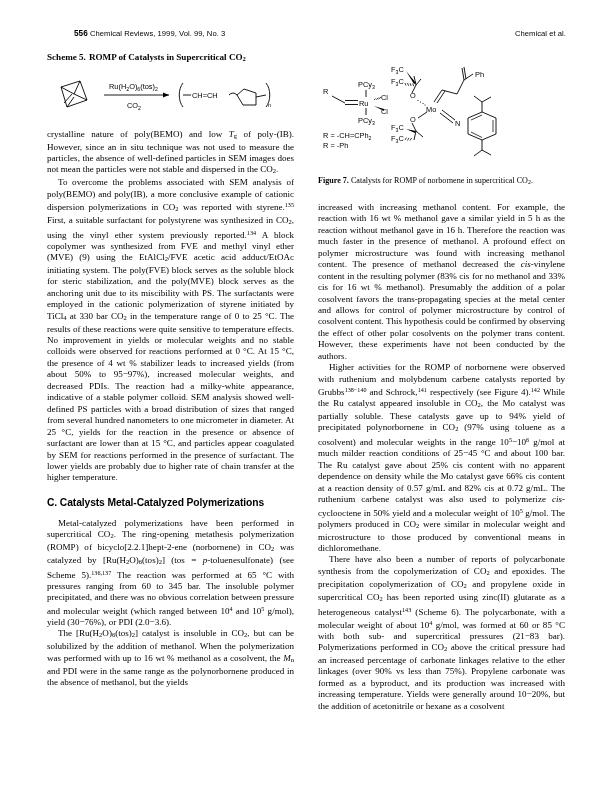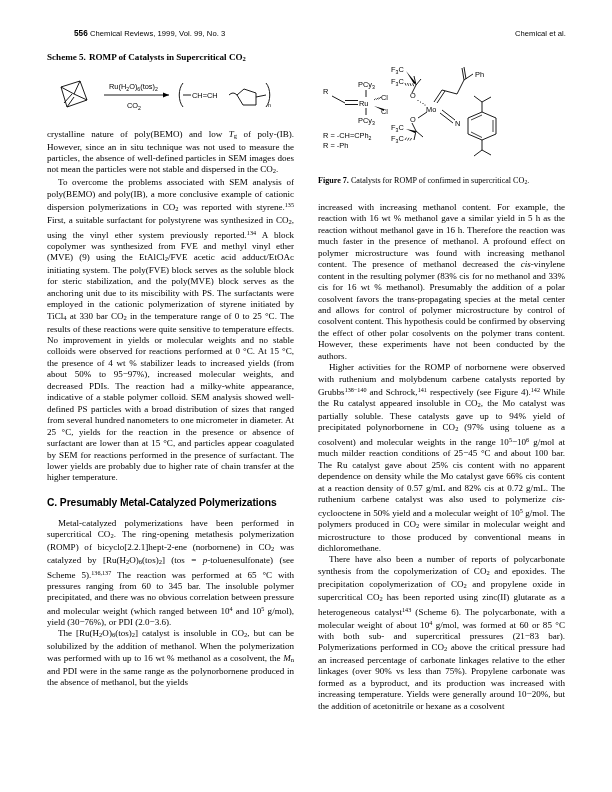--- a/index.html
+++ b/index.html
@@ -182,21 +182,21 @@
           <line class="cs-ln" x1="209" y1="30" x2="219" y2="28"></line>
           <text class="cs-txt-sm" x="221" y="40">n</text>
         </g>
       </svg>
     </div>
 
     <p class="body">crystalline nature of poly(BEMO) and low <span class="ital">T</span><sub>g</sub> of poly-(IB). However, since an in situ technique was not used to measure the particles, the absence of well-defined particles in SEM images does not mean the particles were not stable and dispersed in the CO<sub>2</sub>.</p>
 
     <p class="body indent">To overcome the problems associated with SEM analysis of poly(BEMO) and poly(IB), a more conclusive example of cationic dispersion polymerizations in CO<sub>2</sub> was reported with styrene.<sup>135</sup> First, a suitable surfactant for polystyrene was synthesized in CO<sub>2</sub>, using the vinyl ether system previously reported.<sup>134</sup> A block copolymer was synthesized from FVE and methyl vinyl ether (MVE) (9) using the EtAlCl<sub>2</sub>/FVE acetic acid adduct/EtOAc initiating system. The poly(FVE) block serves as the soluble block for steric stabilization, and the poly(MVE) block serves as the anchoring unit due to its miscibility with PS. The surfactants were employed in the cationic polymerization of styrene initiated by TiCl<sub>4</sub> at 330 bar CO<sub>2</sub> in the temperature range of 0 to 25 °C. The results of these reactions were quite sensitive to temperature effects. No improvement in yields or molecular weights and no stable colloids were observed for reactions performed at 0 °C. At 15 °C, the presence of 4 wt % stabilizer leads to increased yields (from about 50% to 95−97%), increased molecular weights, and decreased PDIs. The reaction had a milky-white appearance, indicative of a stable polymer colloid. SEM analysis showed well-defined PS particles with a broad distribution of sizes that ranged from several hundred nanometers to one micrometer in diameter. At 25 °C, yields for the reaction in the presence or absence of surfactant are lower than at 15 °C, and particles appear coagulated by SEM for reactions performed in the presence of surfactant. The lower yields are probably due to higher rate of chain transfer at the higher temperature.</p>
 
-    <div class="sec-head">C. Presumably Metal-Catalyzed Polymerizations</div>
+    <div class="sec-head">C. Catalysts Metal-Catalyzed Polymerizations</div>
 
     <p class="body indent">Metal-catalyzed polymerizations have been performed in supercritical CO<sub>2</sub>. The ring-opening metathesis polymerization (ROMP) of bicyclo[2.2.1]hept-2-ene (norbornene) in CO<sub>2</sub> was catalyzed by [Ru(H<sub>2</sub>O)<sub>6</sub>(tos)<sub>2</sub>] (tos = <span class="ital">p</span>-toluenesulfonate) (see Scheme 5).<sup>136,137</sup> The reaction was performed at 65 °C with pressures ranging from 60 to 345 bar. The insoluble polymer precipitated, and there was no obvious correlation between pressure and molecular weight (which ranged between 10<sup>4</sup> and 10<sup>5</sup> g/mol), yield (30−76%), or PDI (2.0−3.6).</p>
 
     <p class="body indent">The [Ru(H<sub>2</sub>O)<sub>6</sub>(tos)<sub>2</sub>] catalyst is insoluble in CO<sub>2</sub>, but can be solubilized by the addition of methanol. When the polymerization was performed with up to 16 wt % methanol as a cosolvent, the <span class="ital">M</span><sub>n</sub> and PDI were in the same range as the polynorbornene produced in the absence of methanol, but the yields</p>
   </div>
 
   <div class="col col-right">
 
     <div class="fig4-art">
       <svg width="250" height="120" viewBox="0 0 250 120">
@@ -288,21 +288,21 @@
           <line class="cs-ln" x1="164" y1="50" x2="156" y2="44"></line>
           <line class="cs-ln" x1="164" y1="50" x2="173" y2="45"></line>
 
           <line class="cs-ln" x1="164" y1="88" x2="164" y2="98"></line>
           <line class="cs-ln" x1="164" y1="98" x2="156" y2="104"></line>
           <line class="cs-ln" x1="164" y1="98" x2="173" y2="103"></line>
         </g>
       </svg>
     </div>
 
-    <p class="fig-cap"><b>Figure 7.</b> <span>Catalysts for ROMP of confirmed in supercritical CO</span><sub>2</sub><span>.</span></p>
+    <p class="fig-cap"><b>Figure 7.</b> <span>Catalysts for ROMP of norbornene in supercritical CO</span><sub>2</sub><span>.</span></p>
 
     <p class="body" style="margin-top:14px">increased with increasing methanol content. For example, the reaction with 16 wt % methanol gave a similar yield in 5 h as the reaction without methanol gave in 16 h. Therefore the reaction was much faster in the presence of methanol. A profound effect on polymer microstructure was found with increasing methanol content. The presence of methanol decreased the <span class="ital">cis</span>-vinylene content in the resulting polymer (83% cis for no methanol and 33% cis for 16 wt % methanol). Presumably the addition of a polar cosolvent favors the trans-propagating species at the metal center and allows for control of polymer microstructure by control of cosolvent content. This hypothesis could be confirmed by observing the effect of other polar cosolvents on the polymer trans content. However, these experiments have not been conducted by the authors.</p>
 
     <p class="body indent">Higher activities for the ROMP of norbornene were observed with ruthenium and molybdenum carbene catalysts reported by Grubbs<sup>138−140</sup> and Schrock,<sup>141</sup> respectively (see Figure 4).<sup>142</sup> While the Ru catalyst appeared insoluble in CO<sub>2</sub>, the Mo catalyst was partially soluble. These catalysts gave up to 94% yield of precipitated polynorbornene in CO<sub>2</sub> (97% using toluene as a cosolvent) and molecular weights in the range 10<sup>5</sup>−10<sup>6</sup> g/mol at much milder reaction conditions of 25−45 °C and about 100 bar. The Ru catalyst gave about 25% cis content with no apparent dependence on density while the Mo catalyst gave 66% cis content at a reaction density of 0.57 g/mL and 82% cis at 0.72 g/mL. The ruthenium carbene catalyst was also used to polymerize <span class="ital">cis</span>-cyclooctene in 50% yield and a molecular weight of 10<sup>5</sup> g/mol. The polymers produced in CO<sub>2</sub> were similar in molecular weight and microstructure to those produced by conventional means in dichloromethane.</p>
 
     <p class="body indent">There have also been a number of reports of polycarbonate synthesis from the copolymerization of CO<sub>2</sub> and epoxides. The precipitation copolymerization of CO<sub>2</sub> and propylene oxide in supercritical CO<sub>2</sub> has been reported using zinc(II) glutarate as a heterogeneous catalyst<sup>143</sup> (Scheme 6). The polycarbonate, with a molecular weight of about 10<sup>4</sup> g/mol, was formed at 60 or 85 °C with both sub- and supercritical pressures (21−83 bar). Polymerizations performed in CO<sub>2</sub> above the critical pressure had an increased percentage of carbonate linkages relative to the ether linkages (over 90% vs less than 75%). Propylene carbonate was formed as a byproduct, and its production was increased with increasing temperature. Yields were generally around 10−20%, but the addition of acetonitrile or hexane as a cosolvent</p>
   </div>
 
 </div>
 

